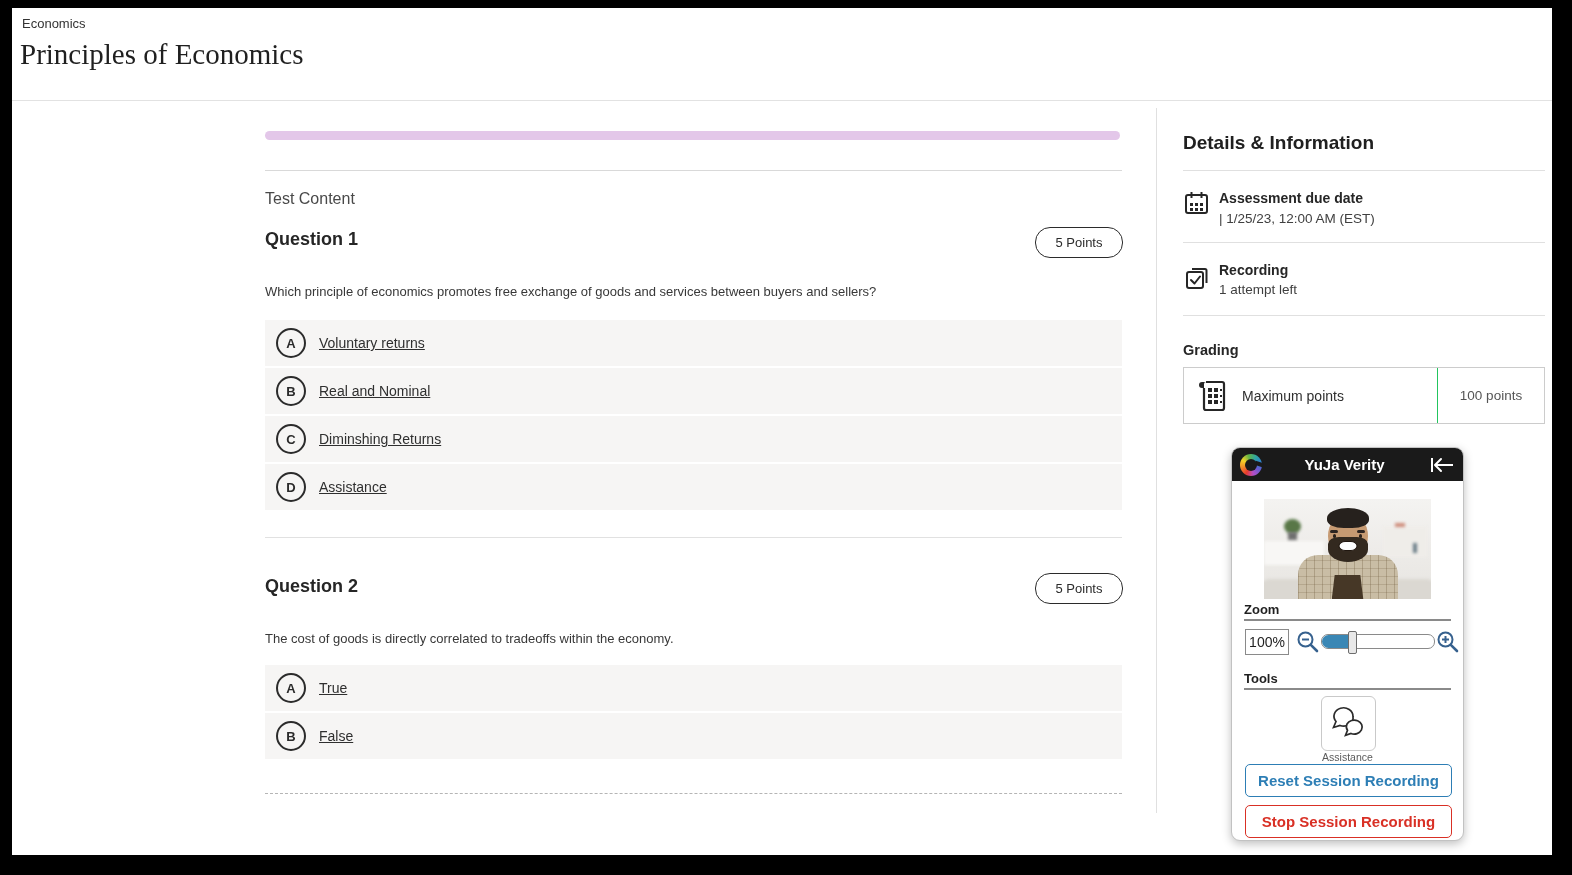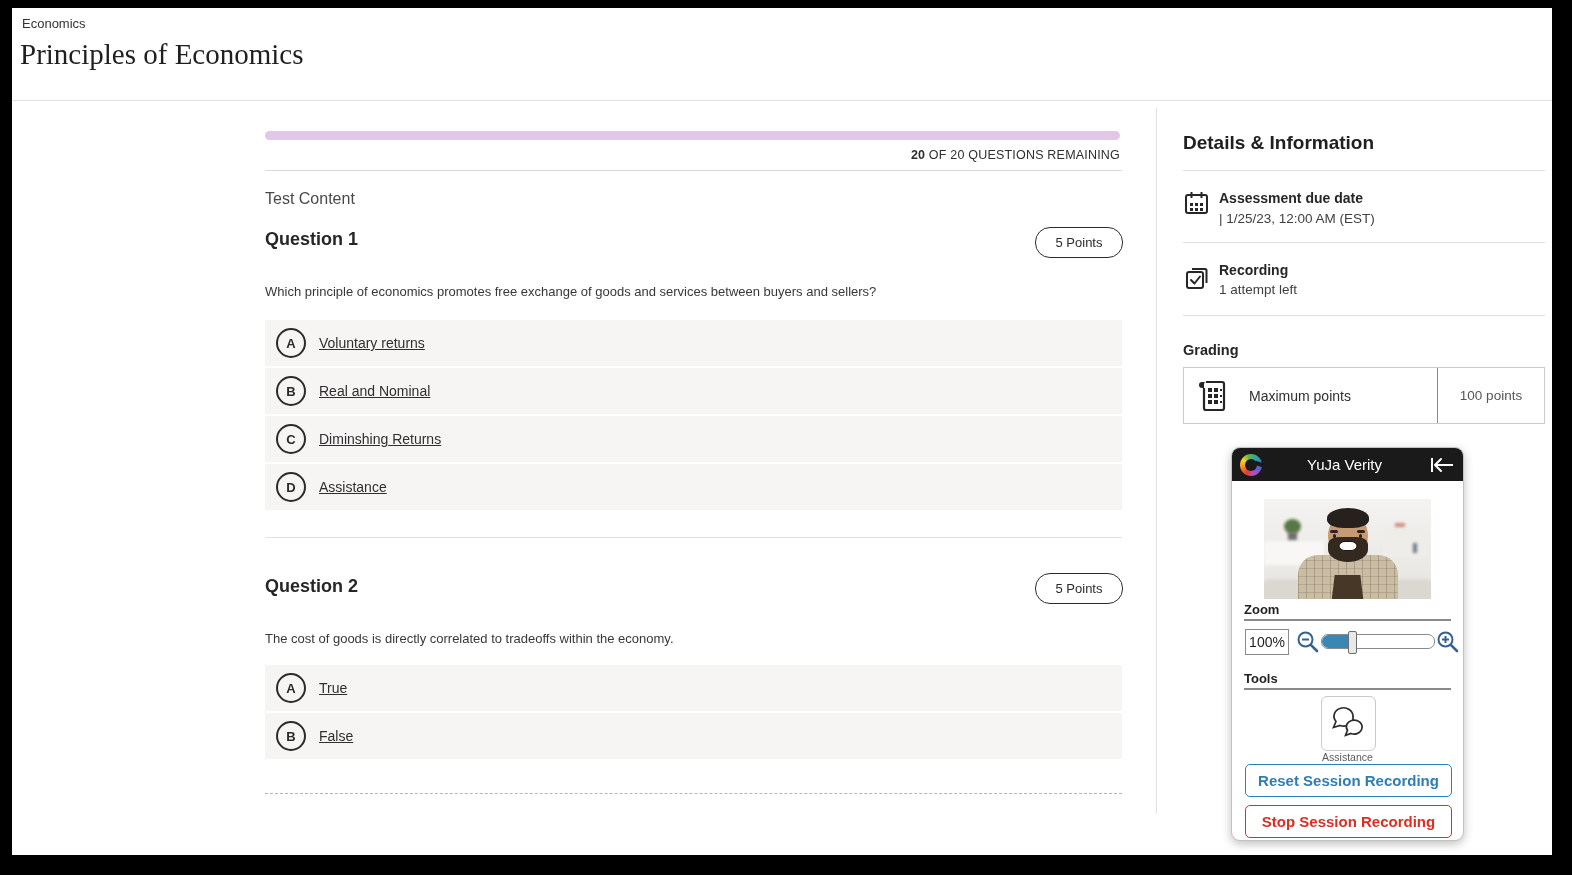--- a/index.html
+++ b/index.html
@@ -29,30 +29,30 @@
   .rule-dashed{left:253px;width:857px;height:0;border-top:1px dashed #b5b5b5;}
 
   
   .v-divider{left:1144px;top:100px;width:1px;height:705px;background:#e0e0e0;}
   .sb-heading{left:1171px;top:124px;font-size:19px;font-weight:600;color:#202020;}
   .sb-rule{left:1171px;width:362px;height:1px;background:#e0e0e0;}
   .sb-label{font-size:14px;font-weight:700;color:#262626;}
   .sb-value{font-size:13.5px;color:#3f3f3f;}
   .grading-head{left:1171px;top:334px;font-size:14.5px;font-weight:700;color:#262626;}
   .grading-box{left:1171px;top:359px;width:360px;height:55px;border:1px solid #ccc;display:flex;align-items:center;background:#fff;}
-  .grading-label{font-size:14px;color:#2f2f2f;margin-left:19px;}
+  .grading-label{font-size:14px;color:#2f2f2f;margin-left:12px;}
   .grading-valuecell{margin-left:auto;width:106px;height:100%;border-left:1px solid #22c55e;
     display:flex;align-items:center;justify-content:center;font-size:13.5px;color:#555;}
 
   
   .verity{left:1219px;top:439px;width:231px;height:392px;background:#fff;border:1px solid #c2c2c2;
     border-radius:9px;box-shadow:0 3px 10px rgba(0,0,0,.25);}
   .verity-header{position:absolute;left:0;top:0;width:100%;height:33px;background:#1a1a1a;
     border-radius:8px 8px 0 0;display:flex;align-items:center;}
-  .verity-title{flex:1;text-align:center;color:#fff;font-size:15px;font-weight:400;}
+  .verity-title{flex:1;text-align:center;color:#fff;font-size:15px;font-weight:700;}
   .yuja-logo{width:22px;height:22px;border-radius:50%;margin-left:8px;position:relative;flex:0 0 auto;
     background:conic-gradient(from 210deg,#e63a2e,#f28c28,#f5d327,#62b346,#2fa7a0,#2f7fd0,#6a5bd0,#b44fc9,#e63a2e);}
   .yuja-logo::after{content:"";position:absolute;left:5px;top:5px;width:12px;height:12px;border-radius:50%;background:#1a1a1a;}
   .yuja-logo::before{content:"";position:absolute;right:-1px;top:8px;width:8px;height:4px;background:#1a1a1a;transform:rotate(18deg);}
   .collapse-btn{margin-right:8px;margin-left:2px;flex:0 0 auto;display:flex;align-items:center;}
 
   .webcam{position:absolute;left:32px;top:51px;width:167px;height:100px;overflow:hidden;
     background:linear-gradient(180deg,#f4f3f1 0%,#edebe8 55%,#e7e5e1 100%);}
   .wc-blur{filter:blur(1.5px);}
   .wc-shelf{position:absolute;right:4px;top:28px;width:44px;height:30px;background:#efede9;}
@@ -101,23 +101,20 @@
 <body>
 
 <div id="frame">
 <div id="page">
 
   <div class="abs breadcrumb">Economics</div>
   <div class="abs page-title">Principles of Economics</div>
   <div class="abs header-rule"></div>
 
   <div class="abs progress-bar"></div>
-  <div class="abs remaining">
-    <b>20</b><span> OF 20 QUESTIONS REMAINING</span>
-  </div>
   <div class="abs rule1"></div>
 
   <div class="abs test-content">Test Content</div>
 
   <div class="abs q-title" style="left:253px;top:221px;">Question 1</div>
   <div class="abs points-pill" style="left:1023px;top:219px;">5 Points</div>
   <div class="abs q-text" style="left:253px;top:276px;">Which principle of economics promotes free exchange of goods and services between buyers and sellers?</div>
 
   <div class="abs opt-row" style="top:312px;">
     <div class="opt-circle">A</div>

